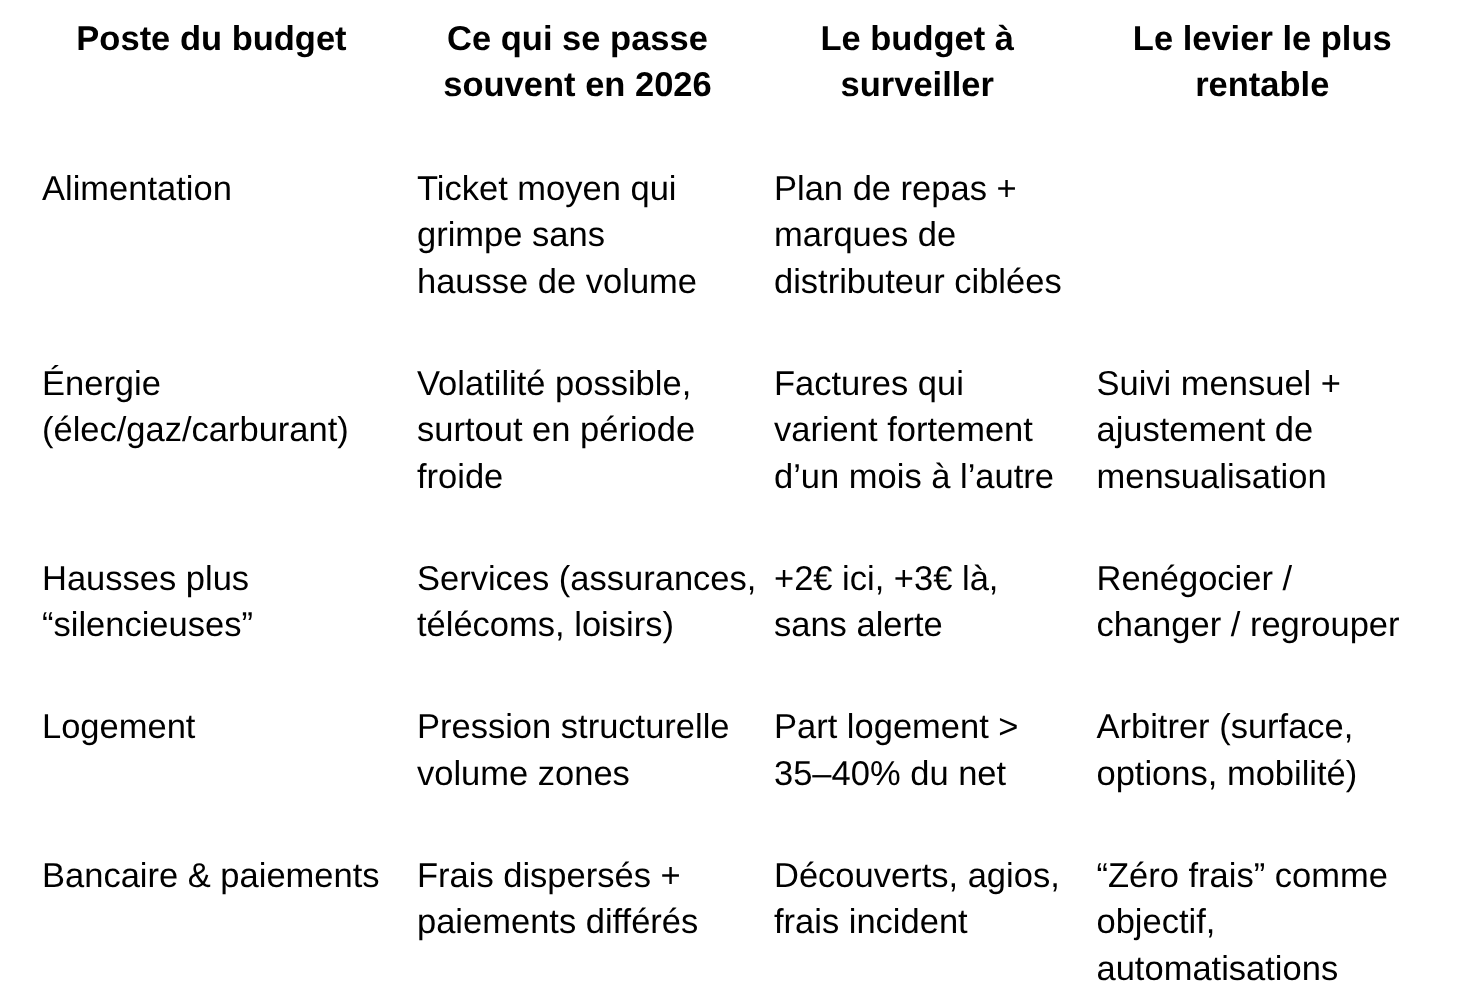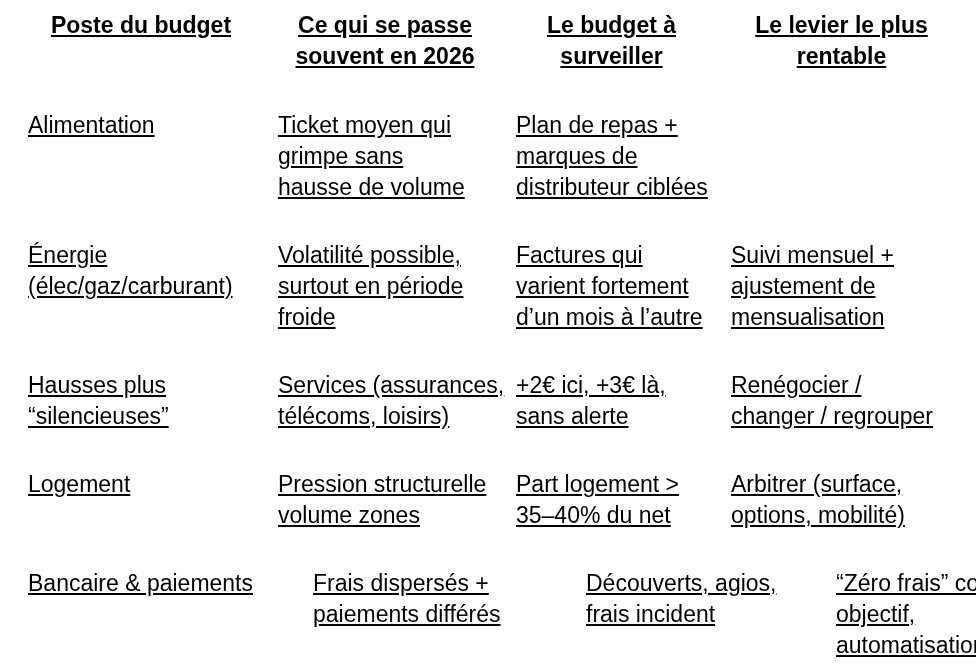--- a/index.html
+++ b/index.html
@@ -13,28 +13,27 @@
     overflow: hidden;
     color: #000000;
     font-family: "Liberation Sans", sans-serif;
     font-size: 23px;
     line-height: 31px;
   }
   .table {
     box-sizing: border-box;
     width: 904px;
     padding: 10px 0 0 28px;
-    text-decoration: underline;
   }
   .row {
     display: grid;
     grid-template-columns: 250px 238px 215px 245px;
     margin-bottom: 37px;
   }
-  .row:last-child { margin-bottom: 14px; gap: 35px; }
+  .row:last-child { margin-bottom: 14px; }
   .header-row {
     font-weight: bold;
     margin-bottom: 38px;
   }
   .cell {
     white-space: pre-line;
     text-align: left;
     padding-right: 6px;
   }
   .header-row .cell {

